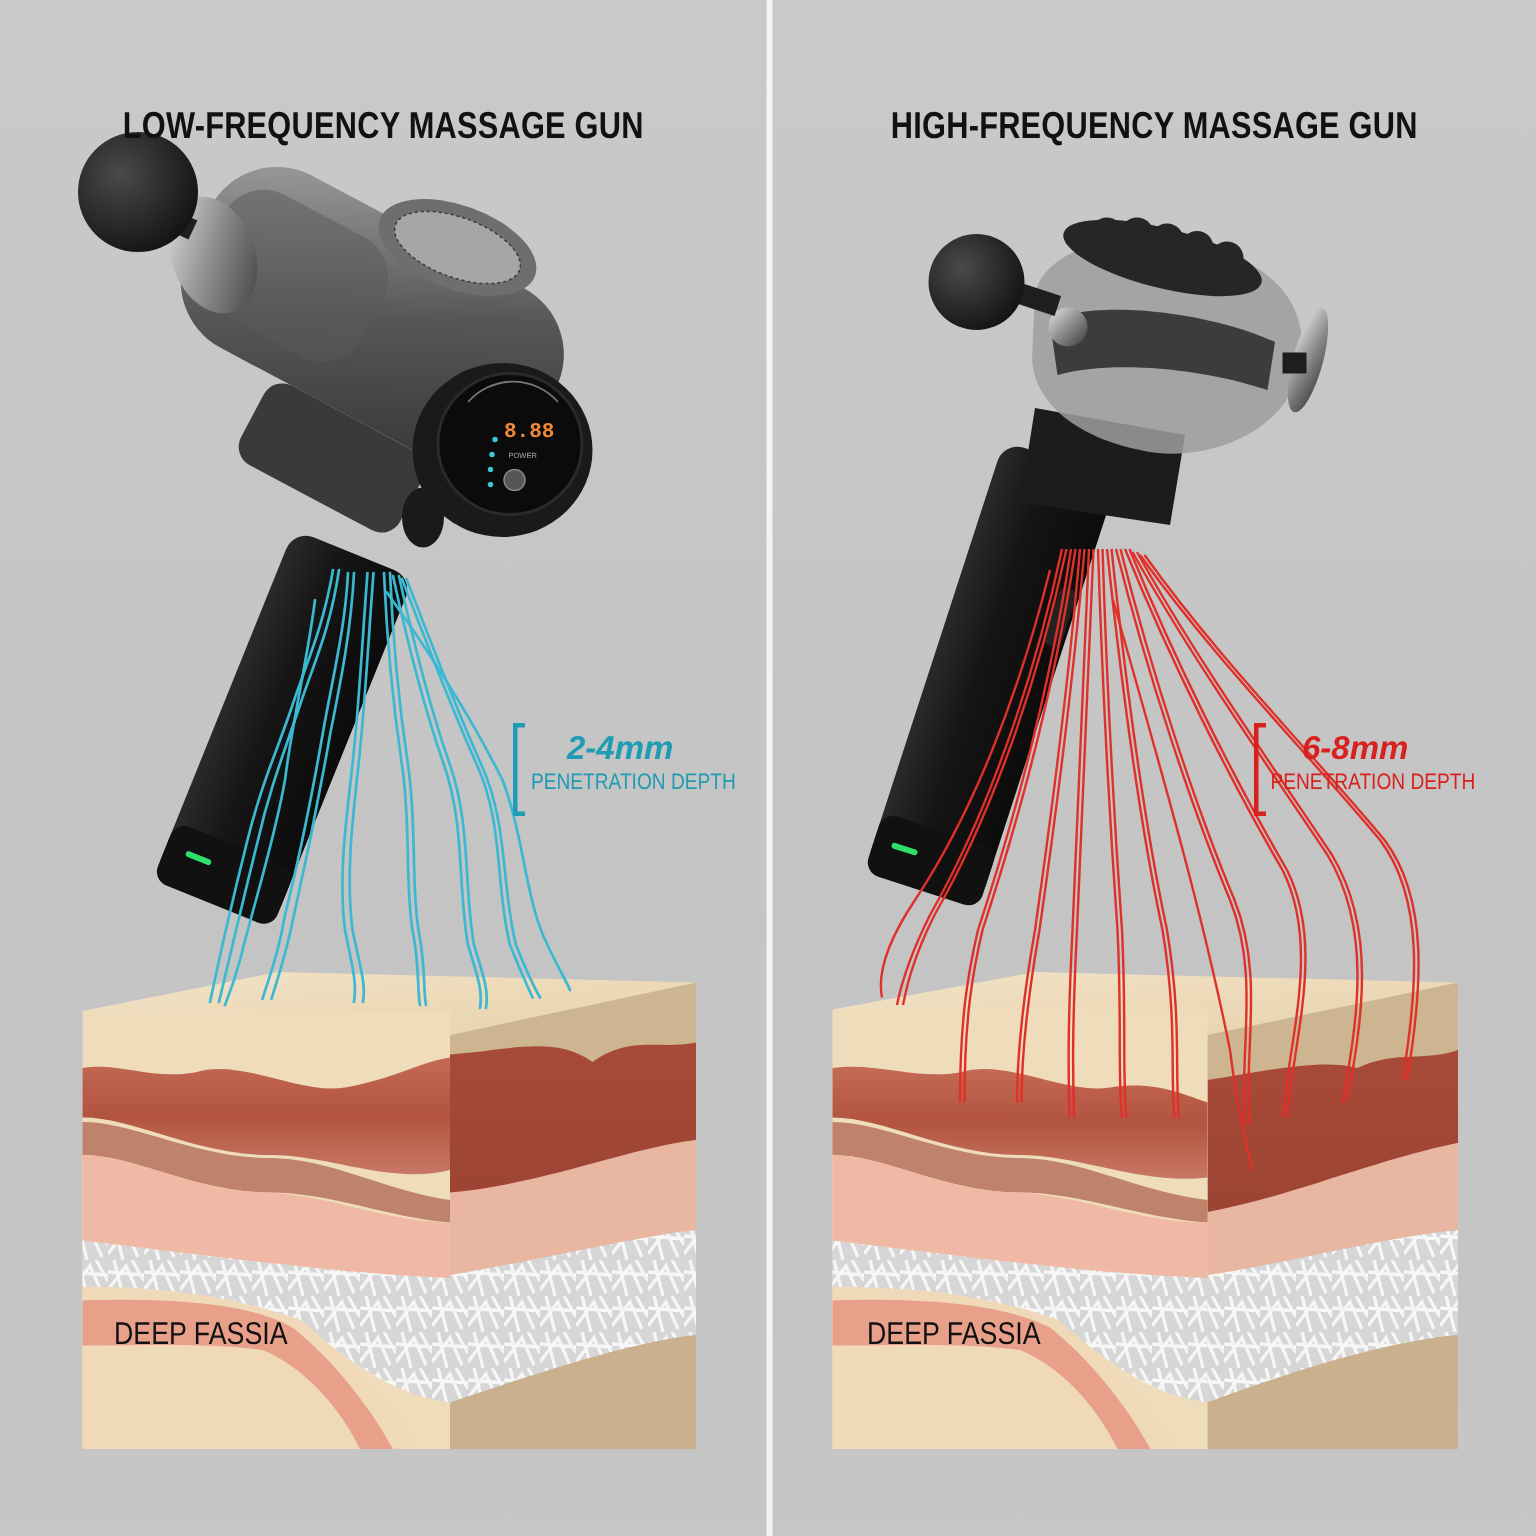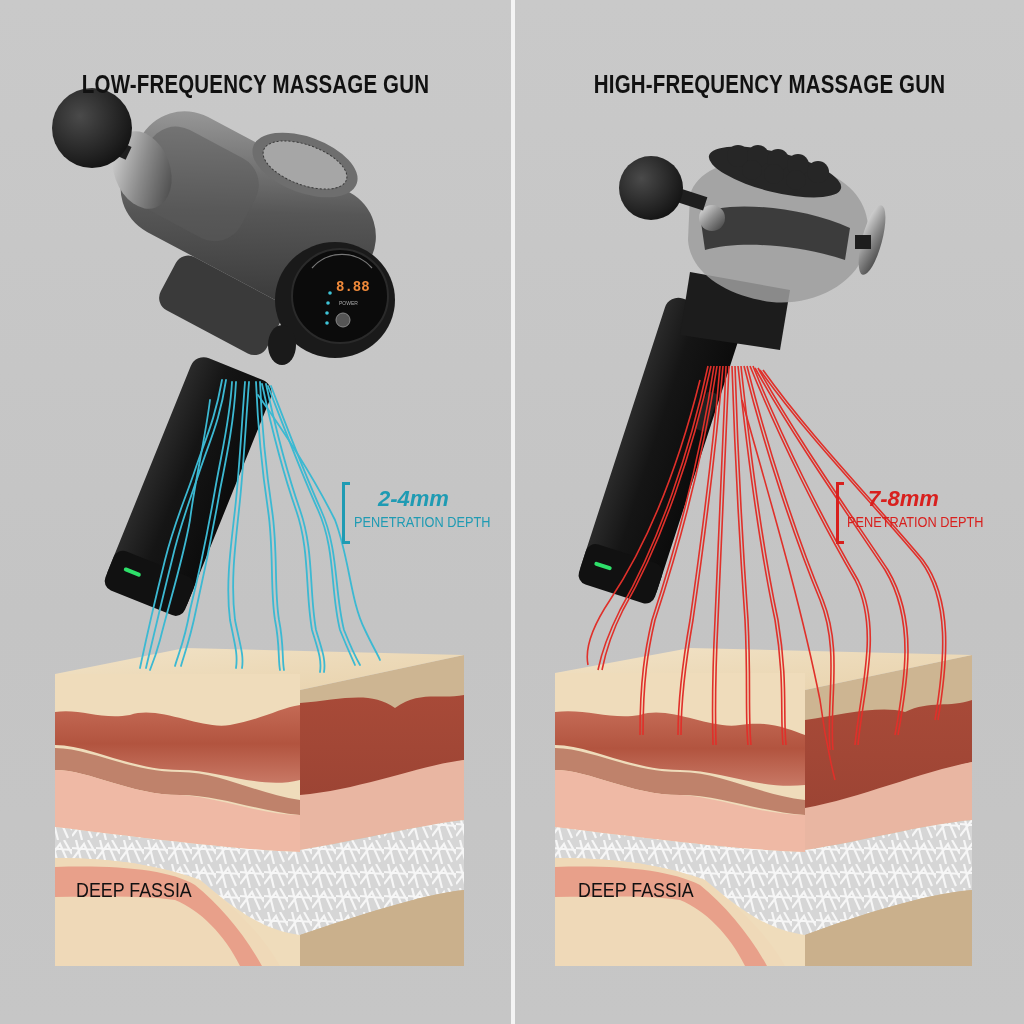--- a/index.html
+++ b/index.html
@@ -255,18 +255,18 @@
 <div class="title" style="left:0; width:511px;">LOW-FREQUENCY MASSAGE GUN</div>
 <div class="title" style="left:515px; width:509px;">HIGH-FREQUENCY MASSAGE GUN</div>
 
 <div class="depth low">
   <div class="bracket"></div>
   <div class="value">2-4mm</div>
   <div class="label">PENETRATION DEPTH</div>
 </div>
 <div class="depth high">
   <div class="bracket"></div>
-  <div class="value">7-8mm</div>
+  <div class="value">6-8mm</div>
   <div class="label">PENETRATION DEPTH</div>
 </div>
 
 <div class="fascia-label" style="left:76px;">DEEP FASSIA</div>
 <div class="fascia-label" style="left:578px;">DEEP FASSIA</div>
 
 </body></html>

